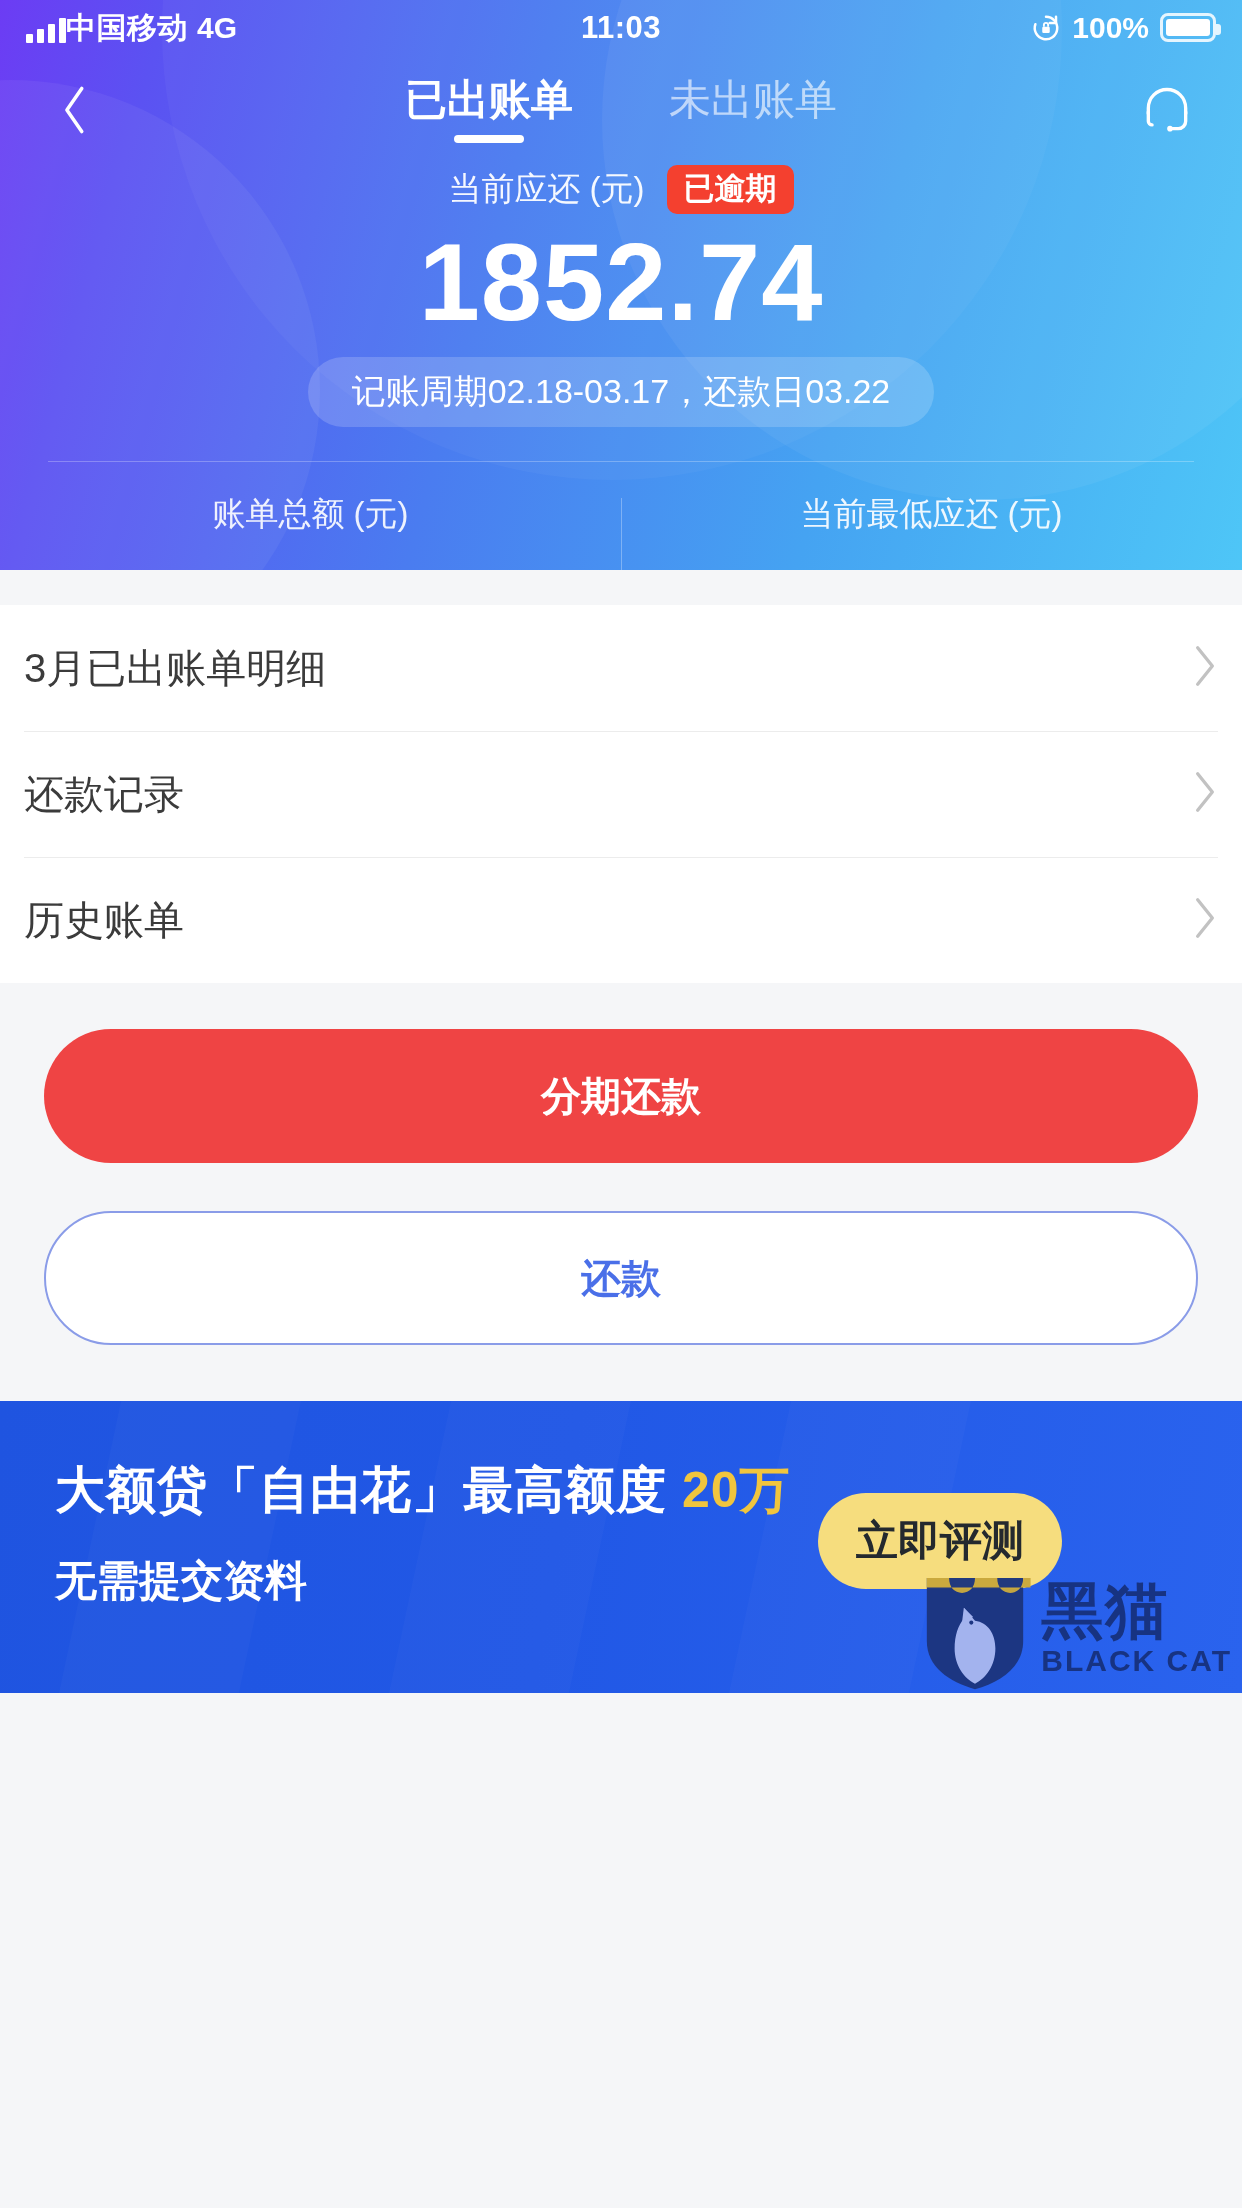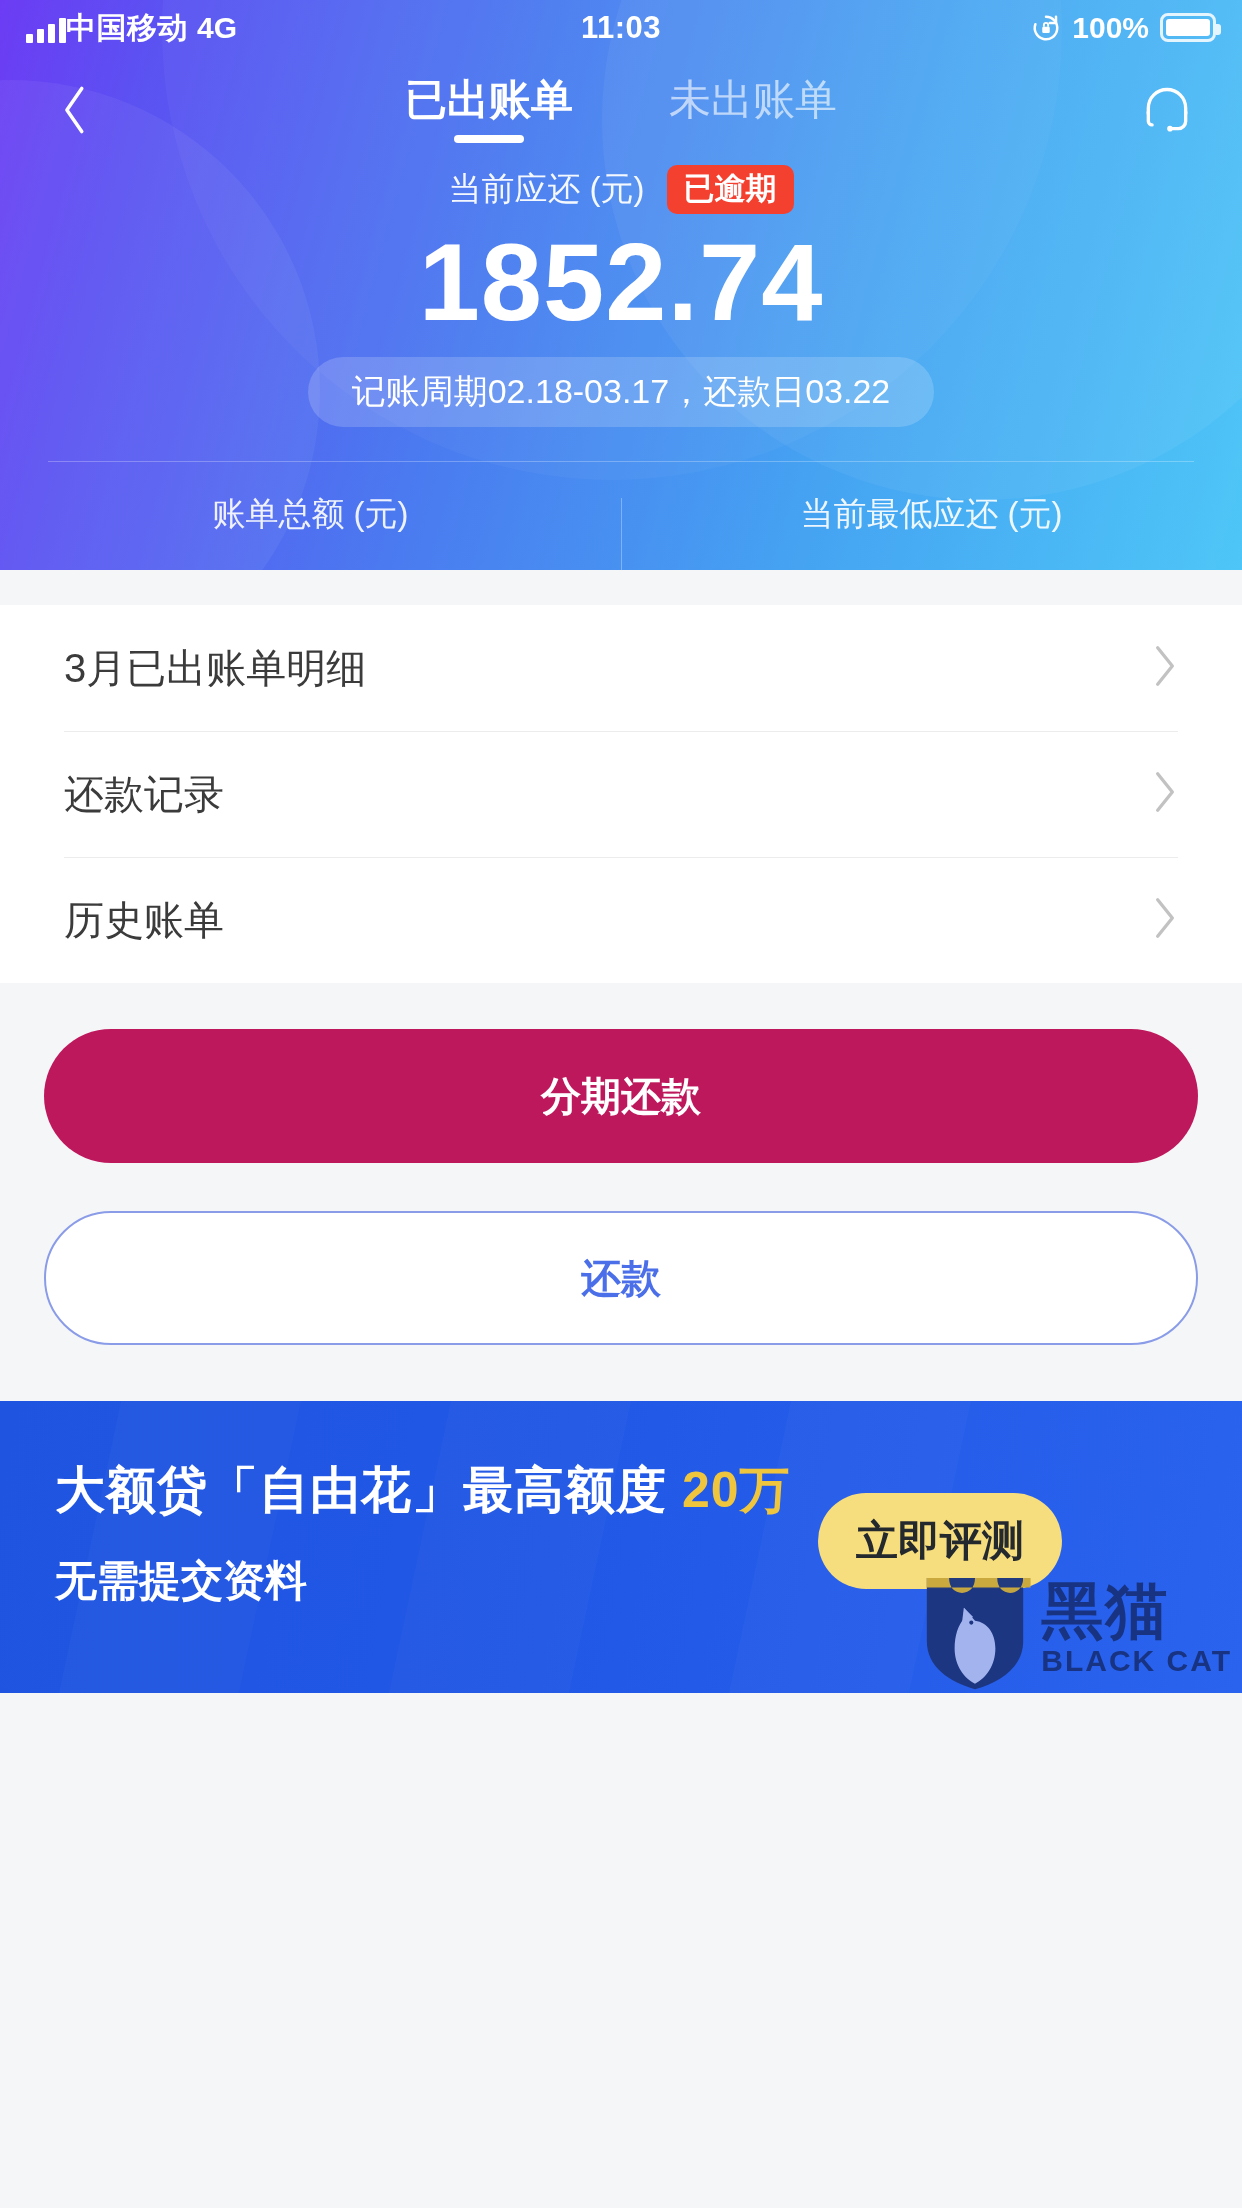--- a/index.html
+++ b/index.html
@@ -138,42 +138,42 @@
   }
   .stat { flex:1; text-align:center; position:relative; }
   .stat + .stat::before {
     content:""; position:absolute; left:0; top:6px;
     width:1px; height:84px; background:rgba(255,255,255,0.3);
   }
   .stat-label { font-size:33px; color:rgba(255,255,255,.9); }
 
   
   .gap { height:35px; background:#f5f6f8; }
-  .list-card { background:#fff; padding:0 64px; }
+  .list-card { background:#fff; padding:0 24px; }
   .list-row {
     height:126px;
     display:flex; align-items:center;
     position:relative; cursor:pointer;
   }
   .list-row + .list-row::before {
     content:""; position:absolute; left:0; right:0; top:0;
     height:1px; background:#ececec;
   }
   .list-row-label { font-size:40px; color:#3b3b3b; }
   .chev { margin-left:auto; color:#c2c2c2; }
 
   
   .actions { background:#f5f6f8; padding:46px 44px 56px; }
   .btn {
     height:134px; border-radius:67px;
     display:flex; align-items:center; justify-content:center;
     font-size:40px; font-weight:700;
     cursor:pointer;
   }
-  .btn-disabled { background:#be185d; color:#ffffff; }
+  .btn-disabled { background:#ef4444; color:#ffffff; }
   .btn-outline {
     background:#ffffff; color:#4a6fe8;
     border:2px solid #8a9ce8; margin-top:48px;
   }
 
   
   .ad-banner {
     position:relative;
     height:292px;
     background:linear-gradient(100deg,#1f54e0 0%,#2158e6 45%,#2a63ee 100%);

